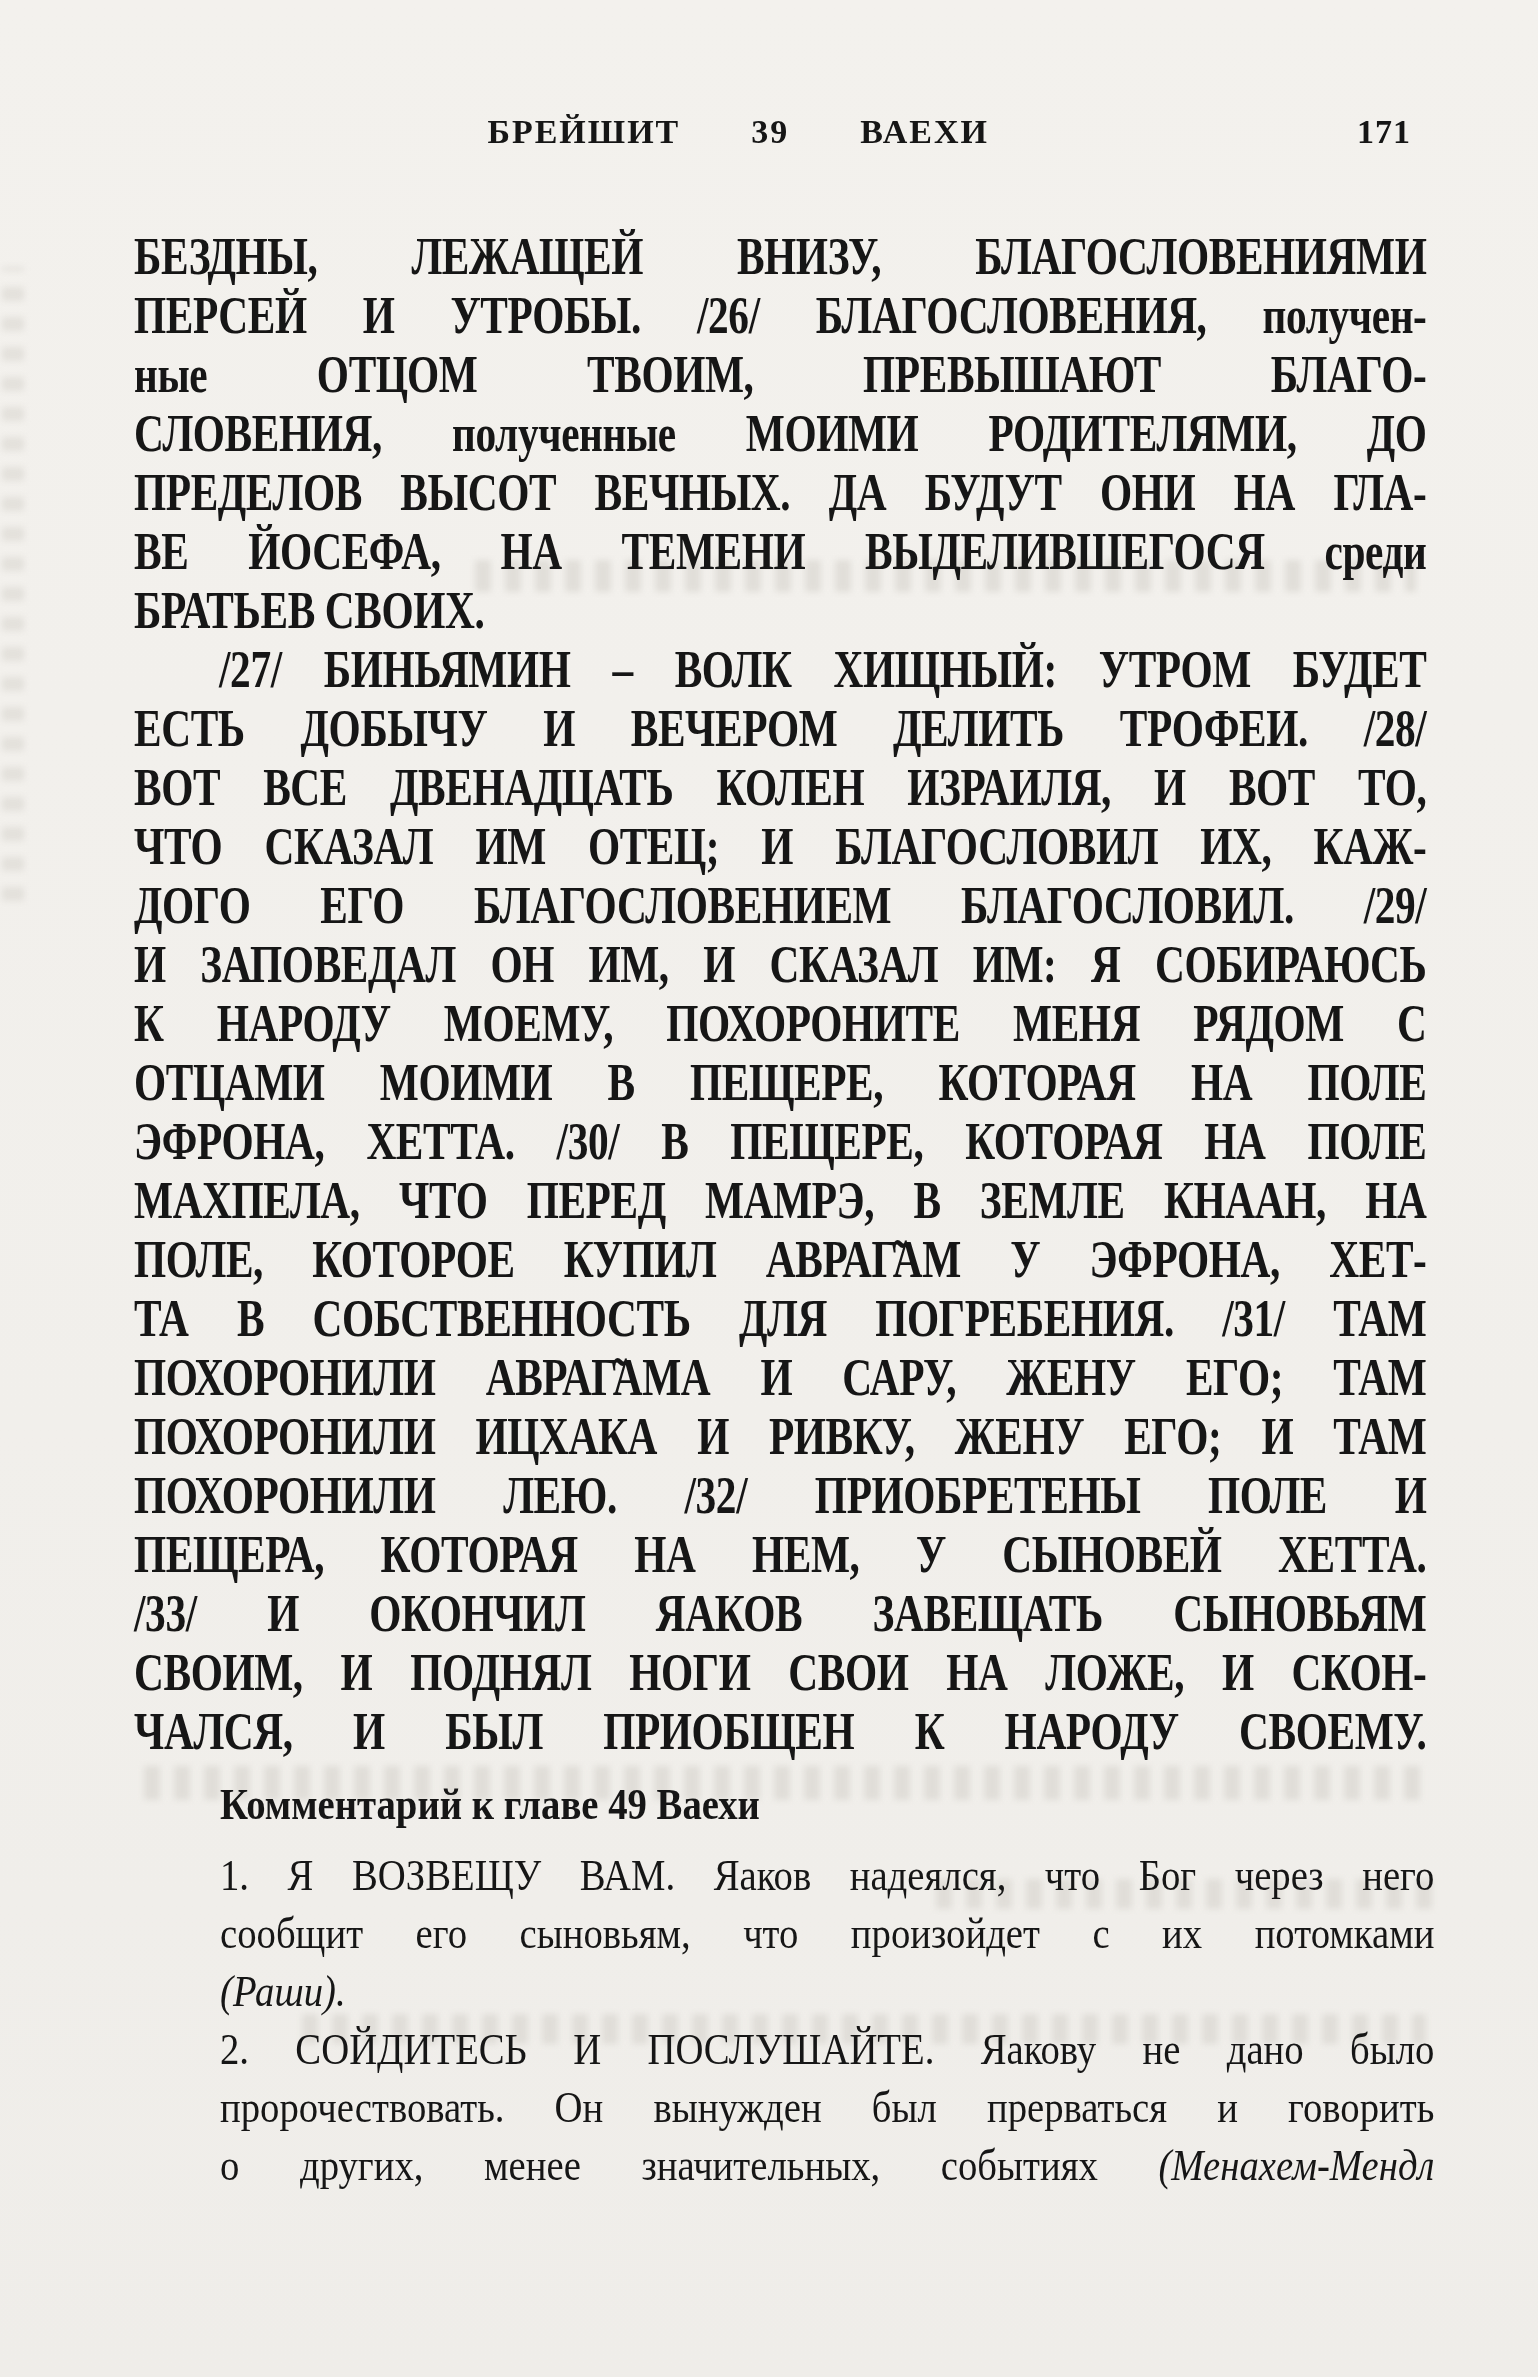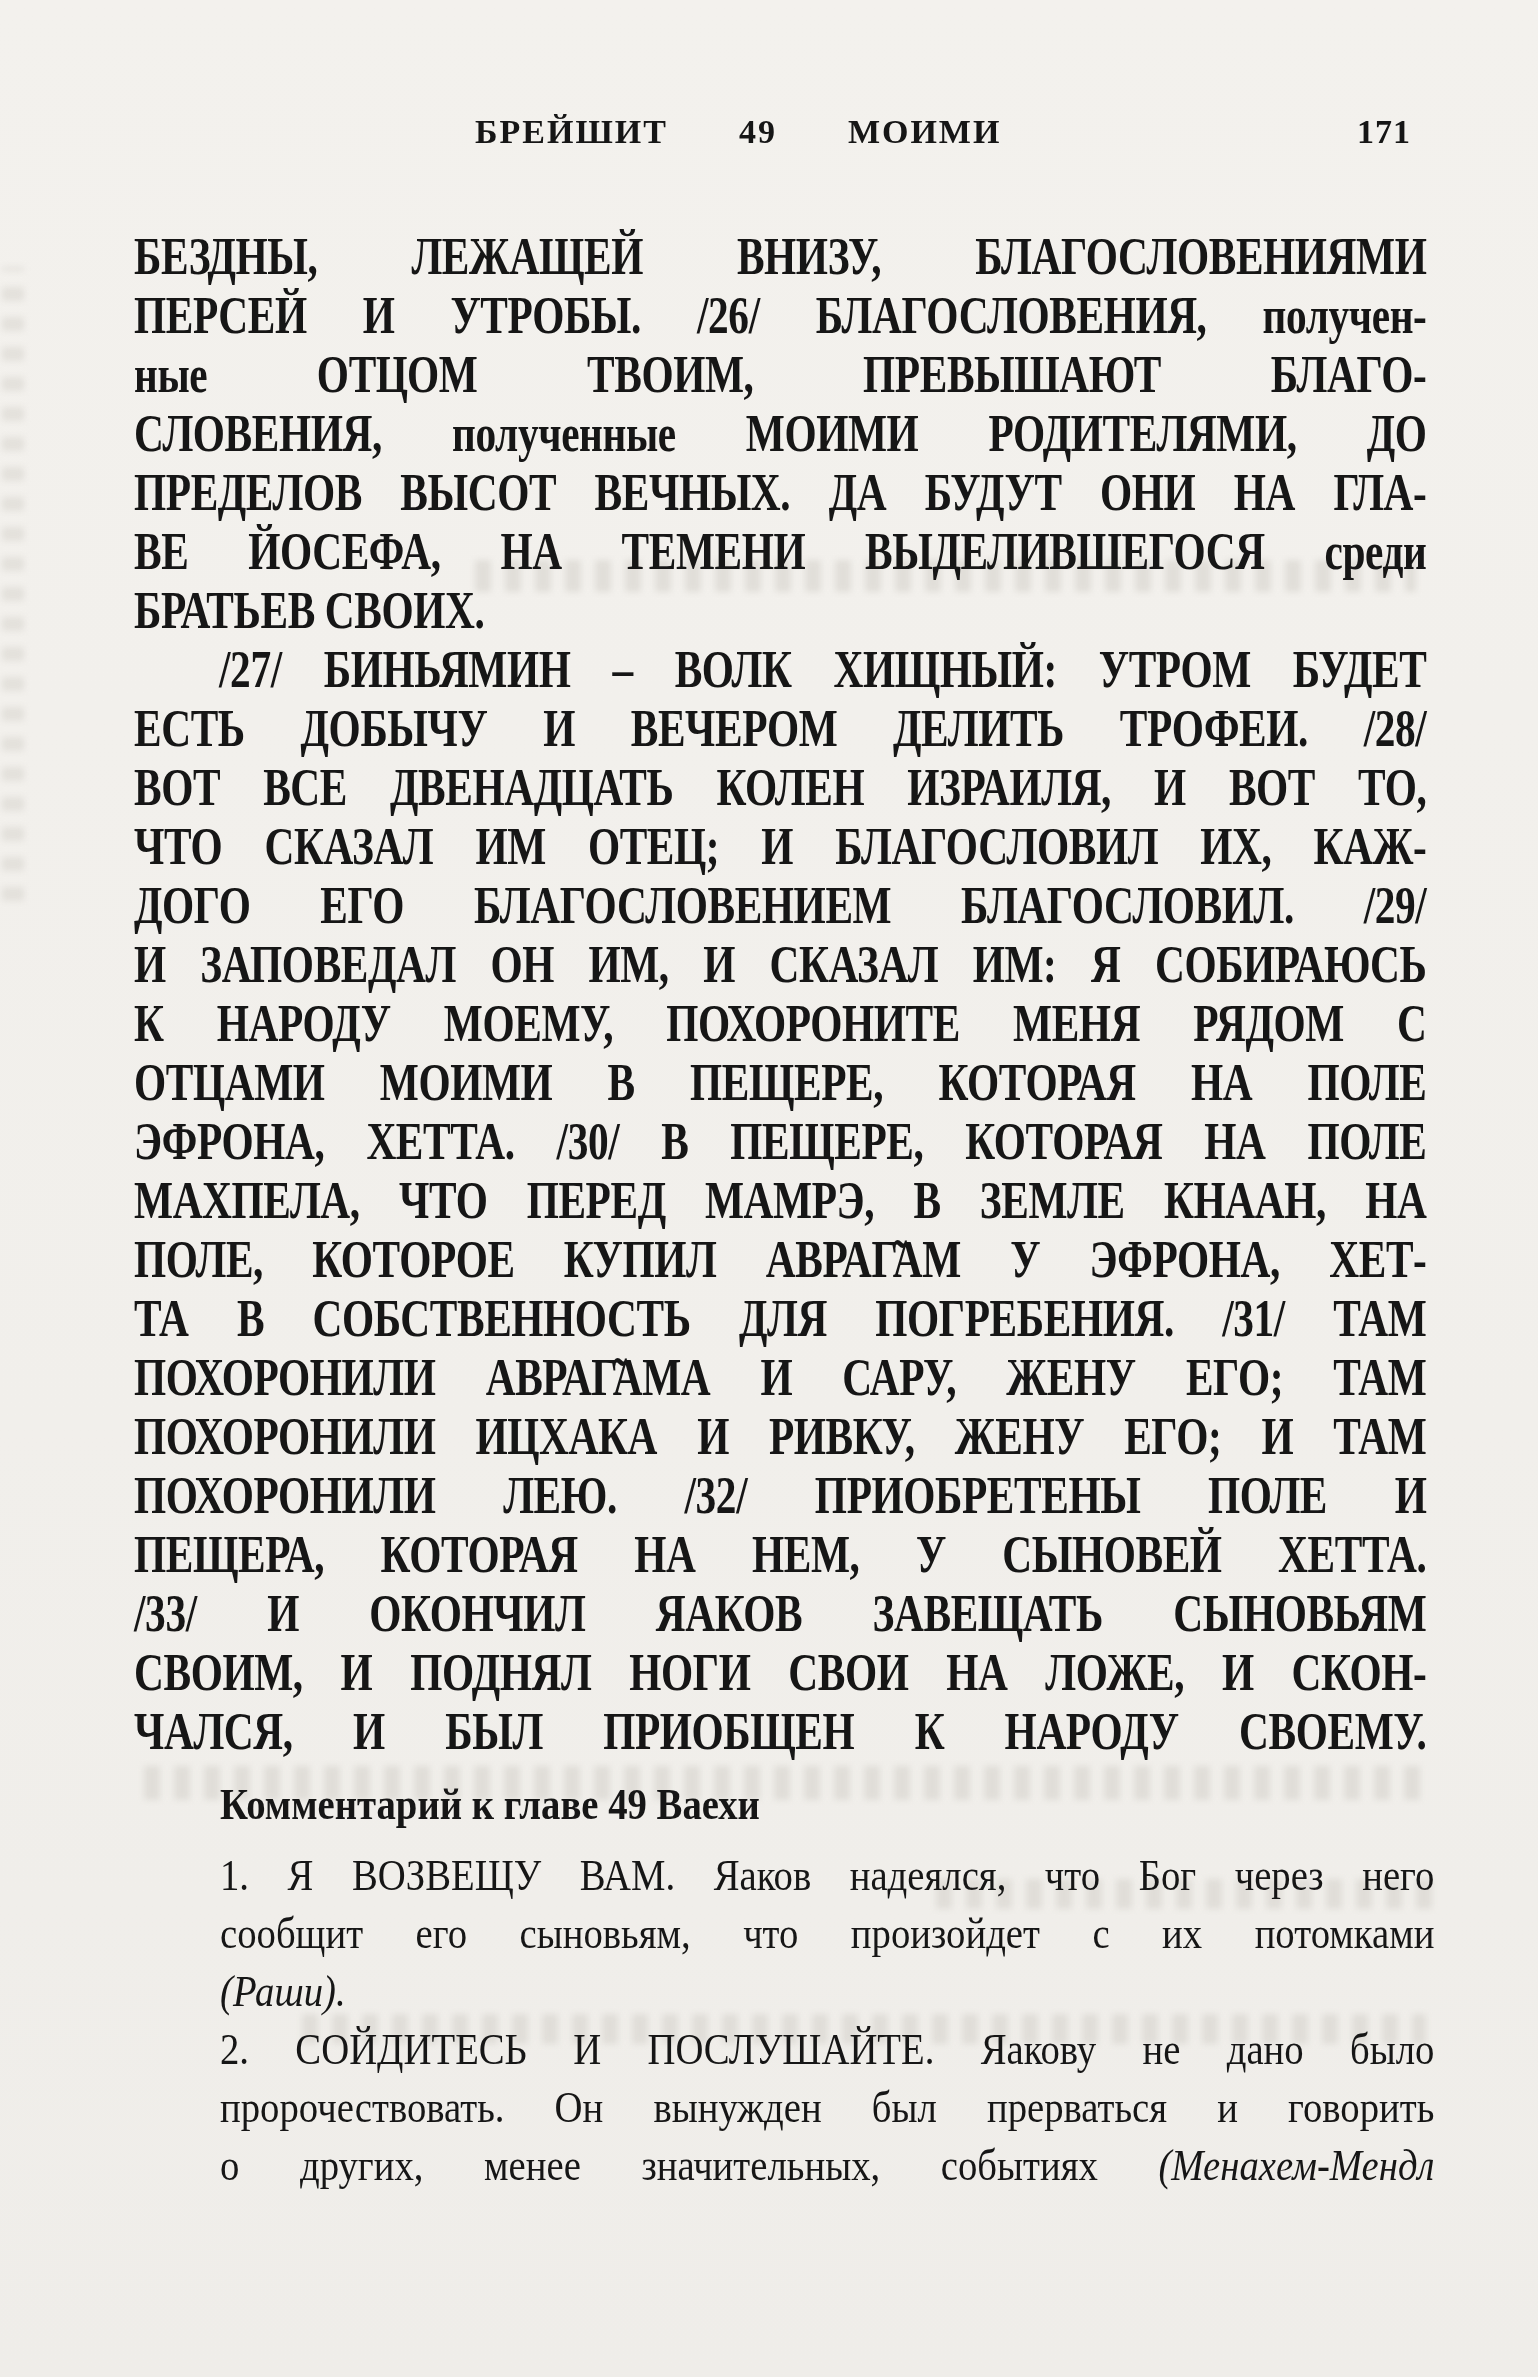--- a/index.html
+++ b/index.html
@@ -55,22 +55,22 @@
 
   <div class="ghost v" style="left:2px;top:267px;width:22px;height:634px;"></div>
   <div class="ghost h" style="left:475px;top:560px;width:941px;height:32px;"></div>
   <div class="ghost h" style="left:144px;top:1766px;width:1282px;height:34px;"></div>
   <div class="ghost h" style="left:936px;top:1879px;width:500px;height:30px;"></div>
   <div class="ghost h" style="left:302px;top:2014px;width:1124px;height:30px;"></div>
 
   <div class="runhead">
     <div class="runhead-center">
       <span>БРЕЙШИТ</span>
-      <span>49</span>
-      <span>МОИМИ</span>
+      <span>39</span>
+      <span>ВАЕХИ</span>
     </div>
     <span class="pageno">171</span>
   </div>
 
   <div class="verse">
     <div class="verse-inner">
         <div class="vline">БЕЗДНЫ, ЛЕЖАЩЕЙ ВНИЗУ, БЛАГОСЛОВЕНИЯМИ</div>
         <div class="vline">ПЕРСЕЙ И УТРОБЫ. /26/ БЛАГОСЛОВЕНИЯ, получен-</div>
         <div class="vline">ные ОТЦОМ ТВОИМ, ПРЕВЫШАЮТ БЛАГО-</div>
         <div class="vline">СЛОВЕНИЯ, полученные МОИМИ РОДИТЕЛЯМИ, ДО</div>

